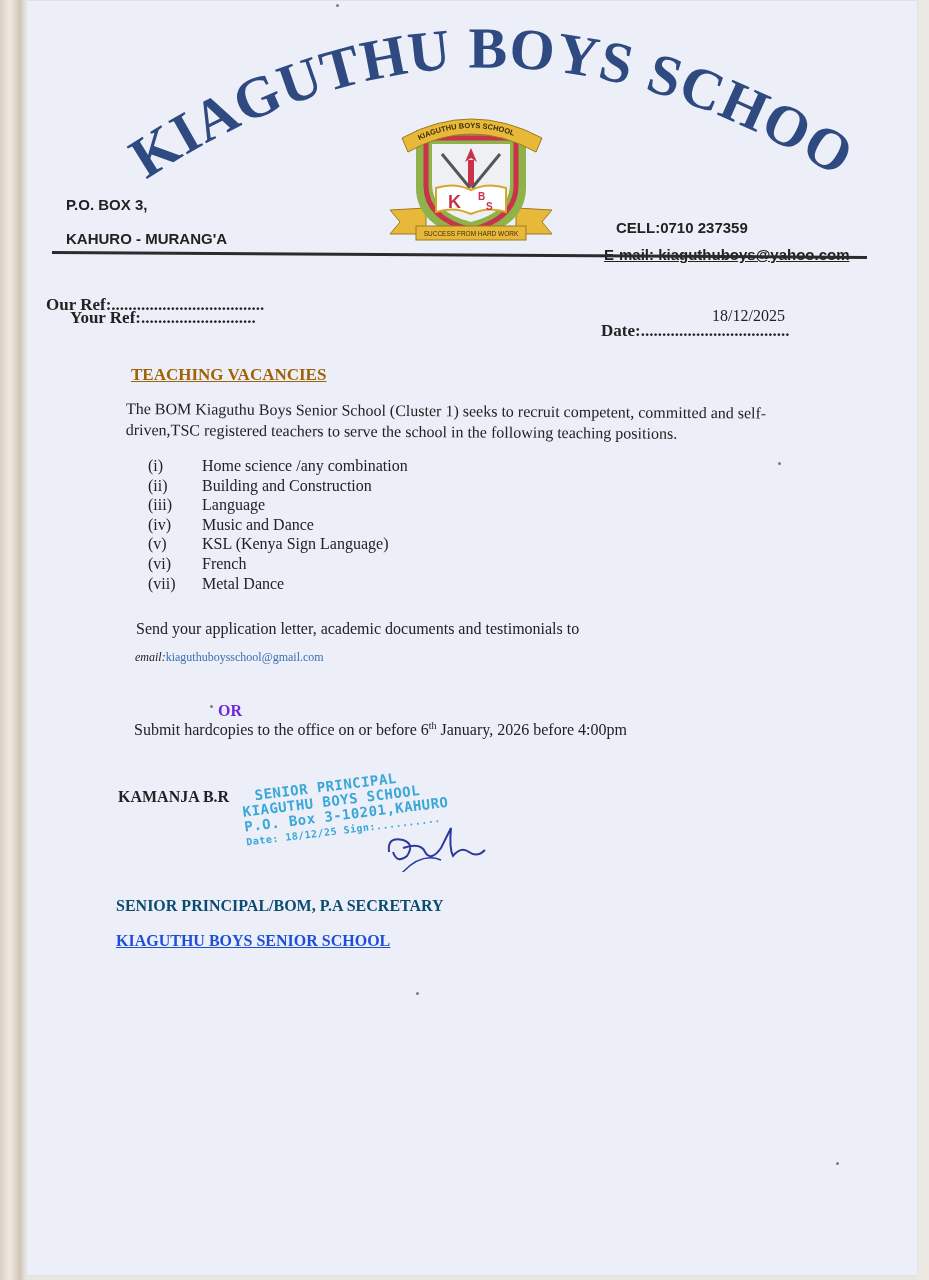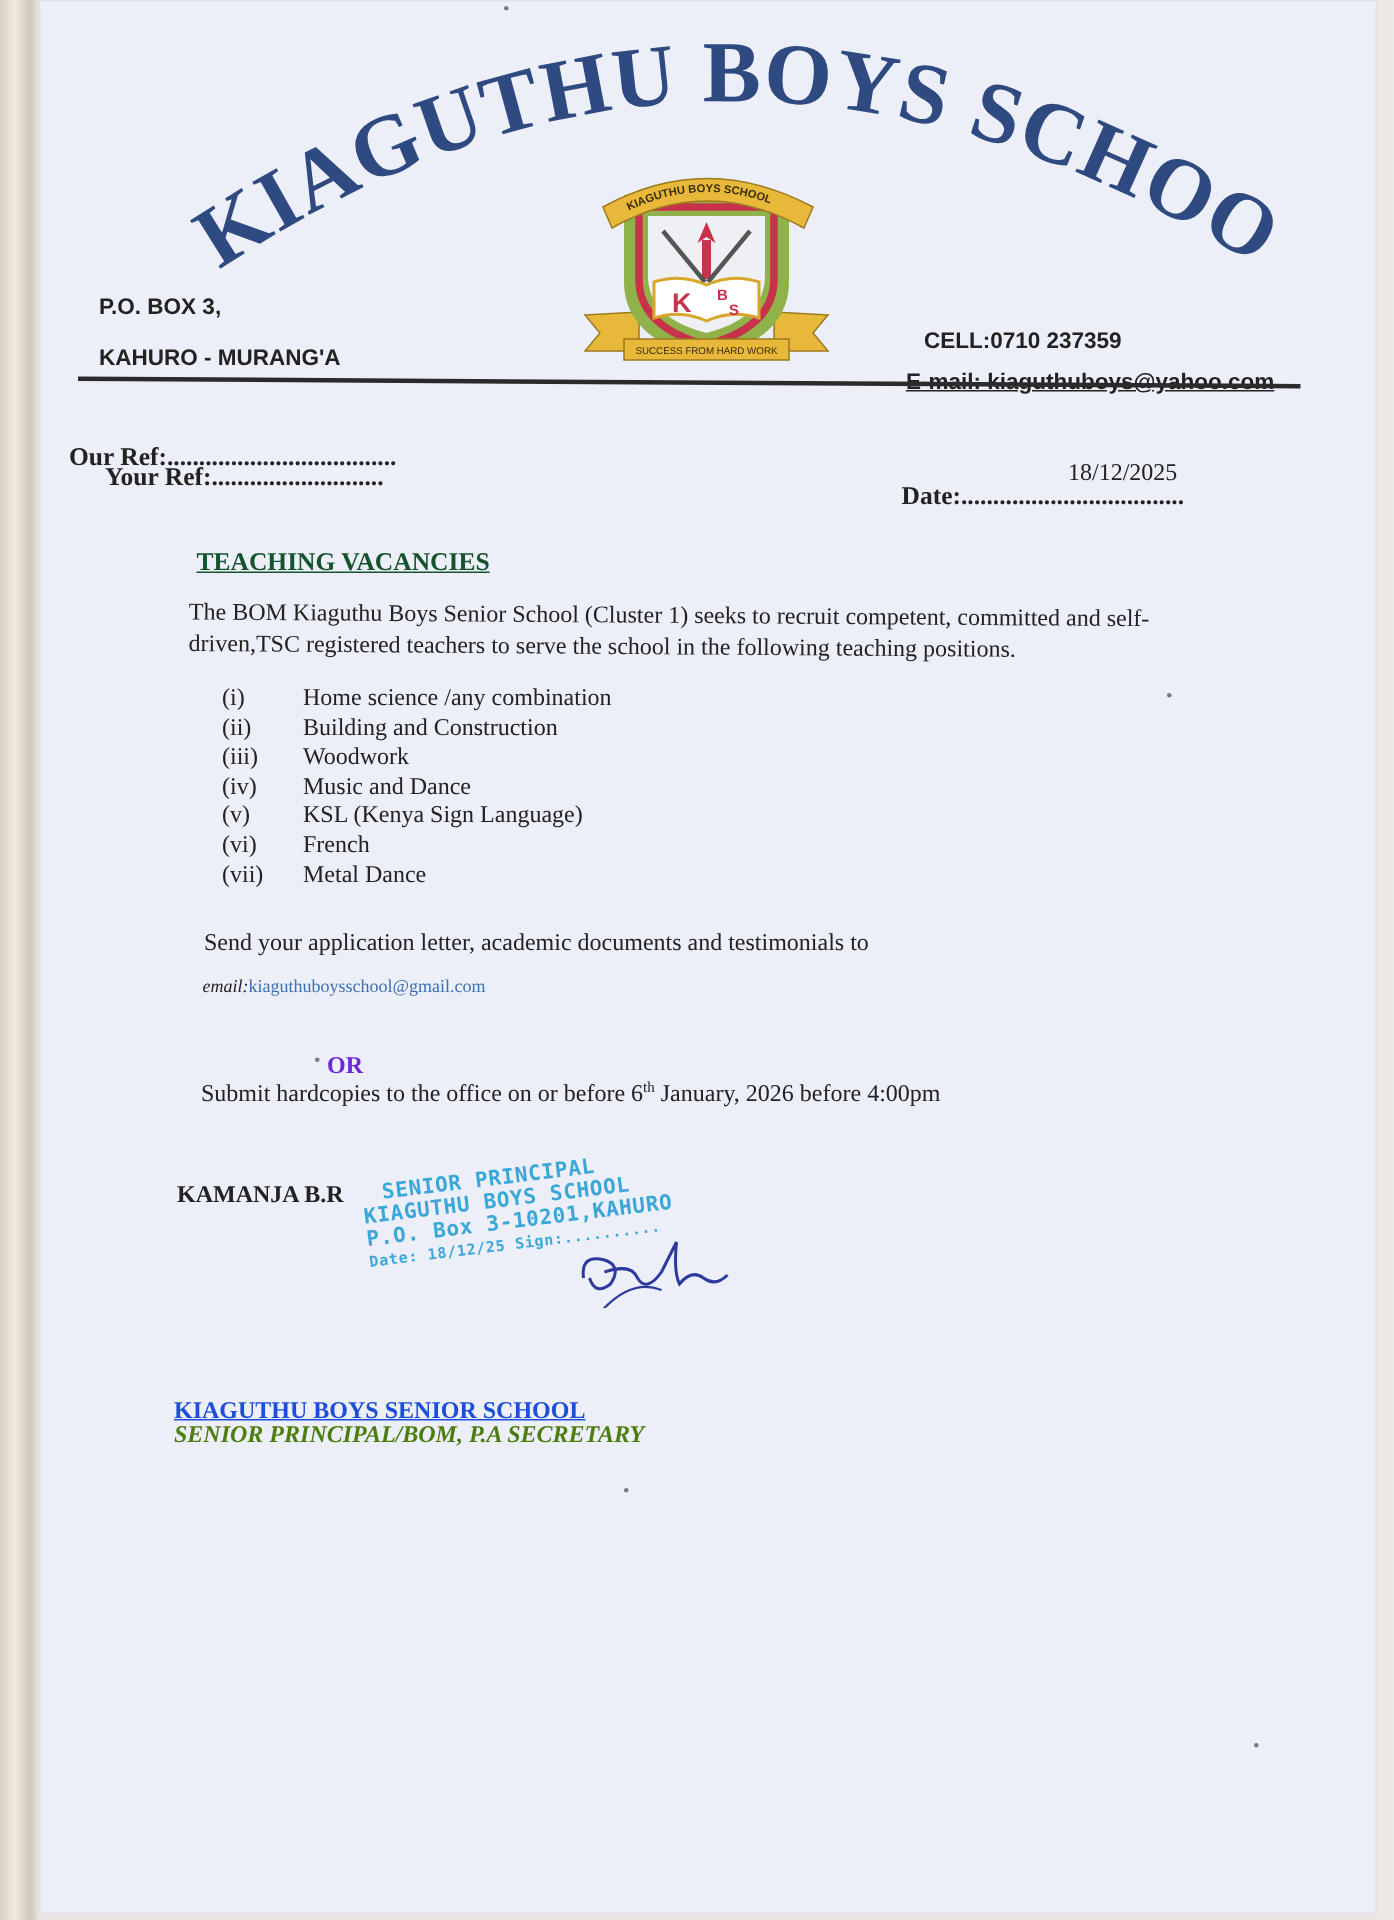--- a/index.html
+++ b/index.html
@@ -35,41 +35,41 @@
       position: absolute; left: 26px; top: 251px; width: 815px; height: 3px; background: #2b2b2b;
       transform: rotate(0.35deg); transform-origin: left center;
     }
 
     .ref { position: absolute; font-weight: bold; font-size: 17px; color: #222; }
     .our-ref { left: 20px; top: 266px; margin-top: 29px; }
     .your-ref { left: 20px; top: 308px; margin-left: 24px; }
     .date-val { position: absolute; left: 686px; top: 307px; font-size: 16px; color: #222; }
     .date-label { position: absolute; left: 575px; top: 321px; font-weight: bold; font-size: 17px; color: #222; }
 
-    .heading { position: absolute; left: 105px; top: 365px; font-weight: bold; font-size: 17px; text-decoration: underline; color: #14532d; text-align: right; }
+    .heading { position: absolute; left: 105px; top: 365px; font-weight: bold; font-size: 17px; text-decoration: underline; color: #a16207; text-align: right; }
     .para { position: absolute; left: 100px; top: 398px; width: 700px; font-size: 16px; line-height: 21px; color: #222; transform: rotate(0.4deg); transform-origin: left top; }
 
     .list { position: absolute; left: 122px; top: 456px; font-size: 16px; color: #222; line-height: 19.6px; }
     .list-row { display: flex; }
     .list-num { width: 54px; }
 
     .send { position: absolute; left: 110px; top: 620px; font-size: 16px; color: #222; }
     .email-line { position: absolute; left: 109px; top: 650px; font-size: 12px; }
     .email-prefix { font-style: italic; color: #222; }
     .email-link { color: #3a6fb0; }
     .or { position: absolute; left: 192px; top: 683px; font-weight: bold; font-size: 16px; color: #6d28d9; margin-top: 19px; }
     .submit { position: absolute; left: 108px; top: 720px; font-size: 16px; color: #222; }
     .submit sup { font-size: 10px; }
 
     .signer { position: absolute; left: 92px; top: 788px; font-weight: bold; font-size: 16px; color: #222; }
     .stamp { position: absolute; left: 214px; top: 790px; transform: rotate(-7deg); transform-origin: left top;
       font-family: "DejaVu Sans Mono", monospace; font-weight: bold; color: #3aa7d8; font-size: 14px; line-height: 15px; letter-spacing: 0.5px; }
     .stamp-date { font-size: 10px; }
     .signature { position: absolute; left: 355px; top: 822px; }
-    .role { position: absolute; left: 90px; top: 948px; font-weight: bold; font-size: 16px; color: #4d7c0f; font-style: italic; }
+    .role { position: absolute; left: 90px; top: 897px; font-weight: bold; font-size: 16px; color: #0c4a6e; }
     .school-ul { position: absolute; left: 90px; top: 932px; font-weight: bold; font-size: 16px; color: #1d4ed8; text-decoration: underline; }
 
     .speck { position: absolute; width: 3px; height: 3px; border-radius: 50%; background: #7a7a7a; }
   </style>
 </head>
 <body>
 
 <div class="bg-strip-right"></div>
 
 <div class="paper">
@@ -136,21 +136,21 @@
     <div class="list-row">
         <span class="list-num">(i)</span>
         <span>Home science /any combination</span>
       </div>
     <div class="list-row">
         <span class="list-num">(ii)</span>
         <span>Building and Construction</span>
       </div>
     <div class="list-row">
         <span class="list-num">(iii)</span>
-        <span>Woodwork</span>
+        <span>Language</span>
       </div>
     <div class="list-row">
         <span class="list-num">(iv)</span>
         <span>Music and Dance</span>
       </div>
     <div class="list-row">
         <span class="list-num">(v)</span>
         <span>KSL (Kenya Sign Language)</span>
       </div>
     <div class="list-row">

